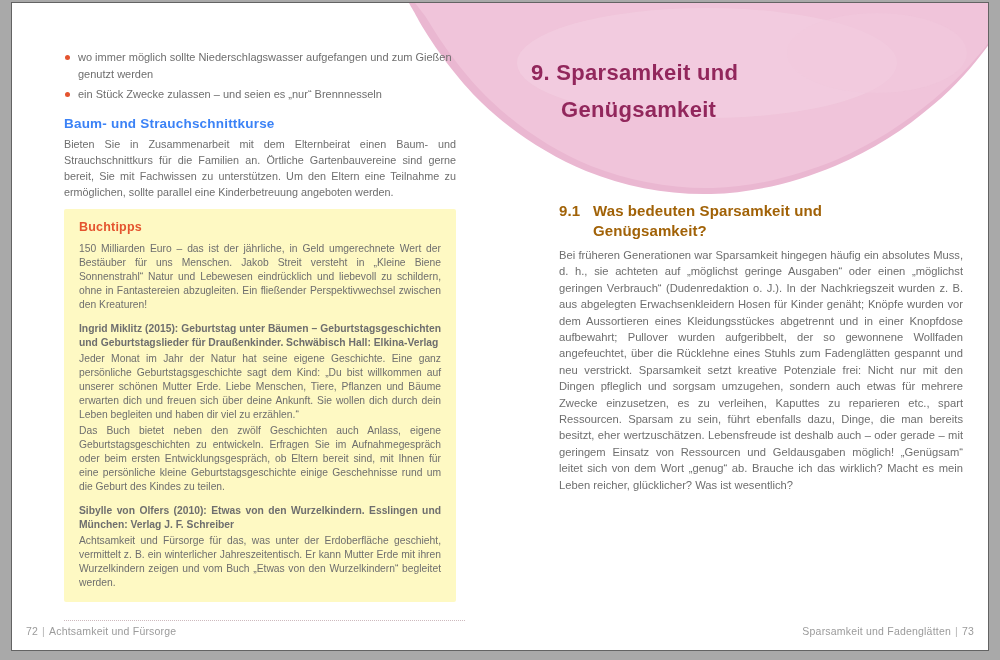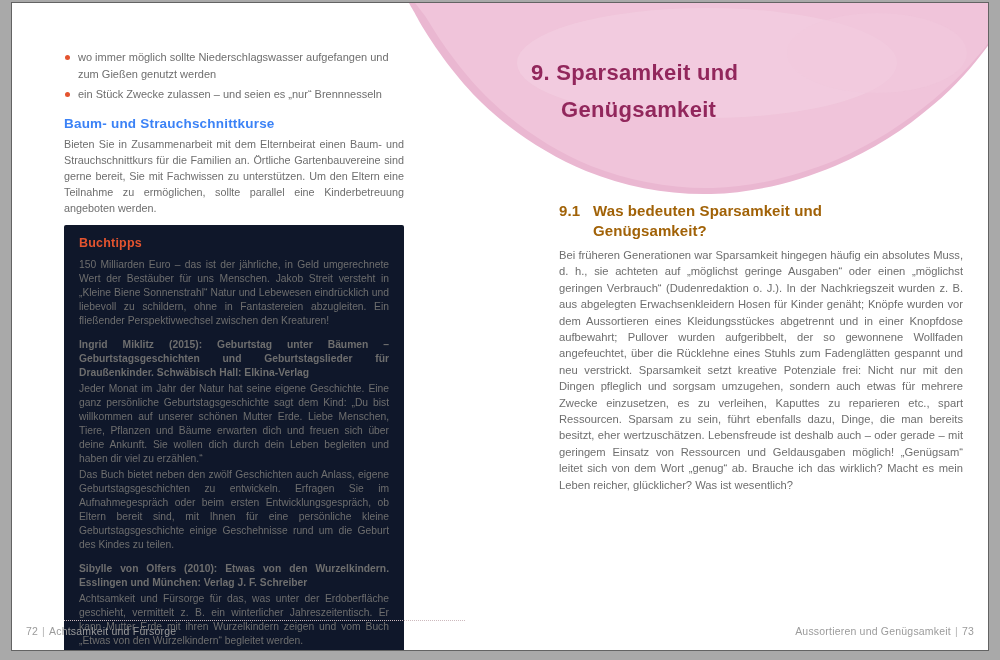--- a/index.html
+++ b/index.html
@@ -19,38 +19,38 @@
 
   
   .chapter-title{
     position:absolute;left:519px;top:36px;width:440px;
     color:#92275c;font-weight:bold;font-size:22px;line-height:37px;
     letter-spacing:.3px;
   }
   .chapter-title .line2{display:block;padding-left:30px;}
 
   
-  .left-col{position:absolute;left:52px;top:46px;width:340px;}
+  .left-col{position:absolute;left:52px;top:46px;width:392px;}
   ul.bullets{list-style:none;margin:0;padding:0 0 0 14px;}
   ul.bullets li{
     position:relative;color:#6e6e6e;font-size:11px;line-height:17px;
     margin-bottom:3px;
   }
   ul.bullets .dot{
     position:absolute;left:-13px;top:6px;width:5px;height:5px;border-radius:50%;
     background:#e4542f;
   }
   .h-orange{
     margin:13px 0 5px 0;color:#3b82f6;font-size:13.5px;font-weight:bold;
     letter-spacing:.2px;
   }
   .body-text{margin:0;color:#6e6e6e;font-size:10.8px;line-height:16px;text-align:justify;}
 
   .tipbox{
-    margin-top:9px;background:#0f172a;border-radius:2px;
+    margin-top:9px;background:#fef9c3;border-radius:2px;
     padding:11px 15px 12px 15px;
   }
   .tipbox .tip-title{
     margin:0 0 8px 0;color:#e4542f;font-size:12.5px;font-weight:bold;letter-spacing:.2px;
   }
   .book{margin-bottom:10px;}
   .book:last-child{margin-bottom:0;}
   .book-title{
     margin:0 0 2px 0;color:#e4542f;font-size:10.6px;font-weight:bold;line-height:14.5px;
   }
@@ -155,16 +155,16 @@
     <p>Bei früheren Generationen war Sparsamkeit hingegen häufig ein absolutes Muss, d. h., sie achteten auf „möglichst geringe Ausgaben“ oder einen „möglichst geringen Verbrauch“ (Dudenredaktion o. J.). In der Nachkriegszeit wurden z. B. aus abgelegten Erwachsenkleidern Hosen für Kinder genäht; Knöpfe wurden vor dem Aussortieren eines Kleidungsstückes abgetrennt und in einer Knopfdose aufbewahrt; Pullover wurden aufgeribbelt, der so gewonnene Wollfaden angefeuchtet, über die Rücklehne eines Stuhls zum Fadenglätten gespannt und neu verstrickt. Sparsamkeit setzt kreative Potenziale frei: Nicht nur mit den Dingen pfleglich und sorgsam umzugehen, sondern auch etwas für mehrere Zwecke einzusetzen, es zu verleihen, Kaputtes zu reparieren etc., spart Ressourcen. Sparsam zu sein, führt ebenfalls dazu, Dinge, die man bereits besitzt, eher wertzuschätzen. Lebensfreude ist deshalb auch – oder gerade – mit geringem Einsatz von Ressourcen und Geldausgaben möglich! „Genügsam“ leitet sich von dem Wort „genug“ ab. Brauche ich das wirklich? Macht es mein Leben reicher, glücklicher? Was ist wesentlich?</p>
   </div>
 
   <div class="foot-rule"></div>
 
   <div class="footer footer-left">
     <span>72</span><span class="div">|</span><span>Achtsamkeit und Fürsorge</span>
   </div>
 
   <div class="footer footer-right">
-    <span>Aussortieren und Genügsamkeit</span><span class="div">|</span><span>73</span>
+    <span>Sparsamkeit und Fadenglätten</span><span class="div">|</span><span>73</span>
   </div>
 
 </div>
 
 </body></html>

